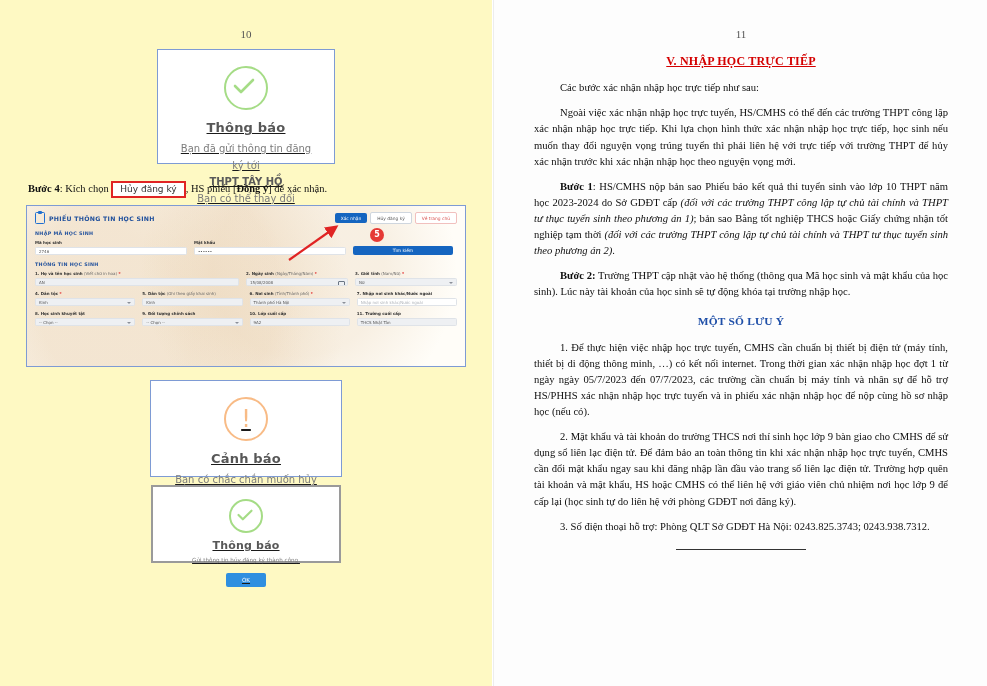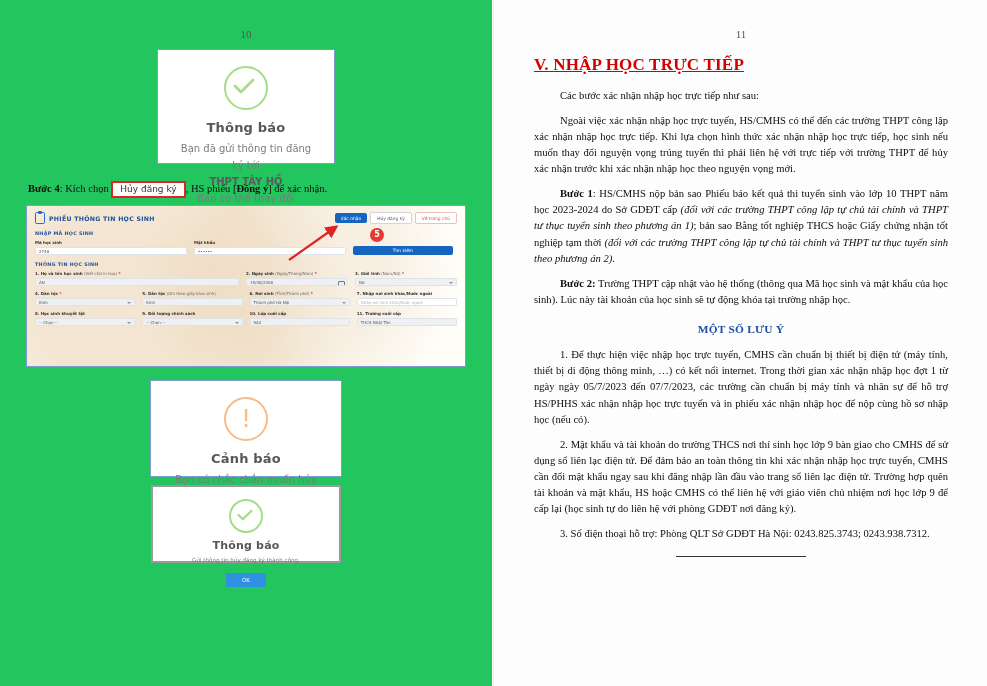--- a/index.html
+++ b/index.html
@@ -5,21 +5,21 @@
   html,body{margin:0;padding:0;}
   body{
     width:987px;height:686px;
     background:#ffffff;
     font-family:"Liberation Serif", serif;
     color:#1a1a1a;
     overflow:hidden;
     position:relative;
   }
   .page{position:absolute;top:0;bottom:0;}
-  .page-left{left:0;width:492px;background:#22c55e;}
+  .page-left{left:0;width:492px;background:#fef9c3;}
   .page-right{left:493px;width:494px;background:#fdfdfd;border-left:1px solid #ededed;}
 
   .pagenum{
     text-align:center;font-size:11px;color:#555;
     font-family:"Liberation Serif",serif;
   }
 
   
   .shot{
     position:relative;
@@ -29,20 +29,21 @@
     margin:0 auto;
   }
   .shot-gray{border:2px solid #9a9a9a;}
 
   
   .modal{
     text-align:center;
     padding:14px 21px 12px;
     box-sizing:border-box;
     font-family:"DejaVu Sans", sans-serif;
+    text-decoration:underline;
   }
   .ring{
     width:40px;height:40px;border-radius:50%;
     border:2px solid #a5dc86;
     margin:2px auto 10px;
     position:relative;
   }
   .ring.warn{border-color:#f8bb86;}
   .ring svg{position:absolute;left:0;top:0;}
   .ring .bang{
@@ -169,21 +170,21 @@
   .arrow-wrap{position:absolute;z-index:5;}
 
   
   .doc{
     padding:0 40px;box-sizing:border-box;
     font-family:"Liberation Serif",serif;
     font-size:10.6px;line-height:1.52;color:#0d0d0d;
     text-align:justify;
   }
   .doc h2{
-    text-align:left;color:#d40000;font-size:17px;font-weight:bold;
+    text-align:center;color:#d40000;font-size:12px;font-weight:bold;
     text-decoration:underline;margin:0 0 10px;letter-spacing:.2px;
   }
   .doc h3{
     text-align:center;color:#1f4fa8;font-size:11.4px;font-weight:bold;
     margin:13px 0 9px;letter-spacing:.2px;
   }
   .doc p{margin:0 0 9px;text-indent:26px;}
   .doc b{font-weight:bold;}
   .doc i{font-style:italic;}
   .hr-short{

